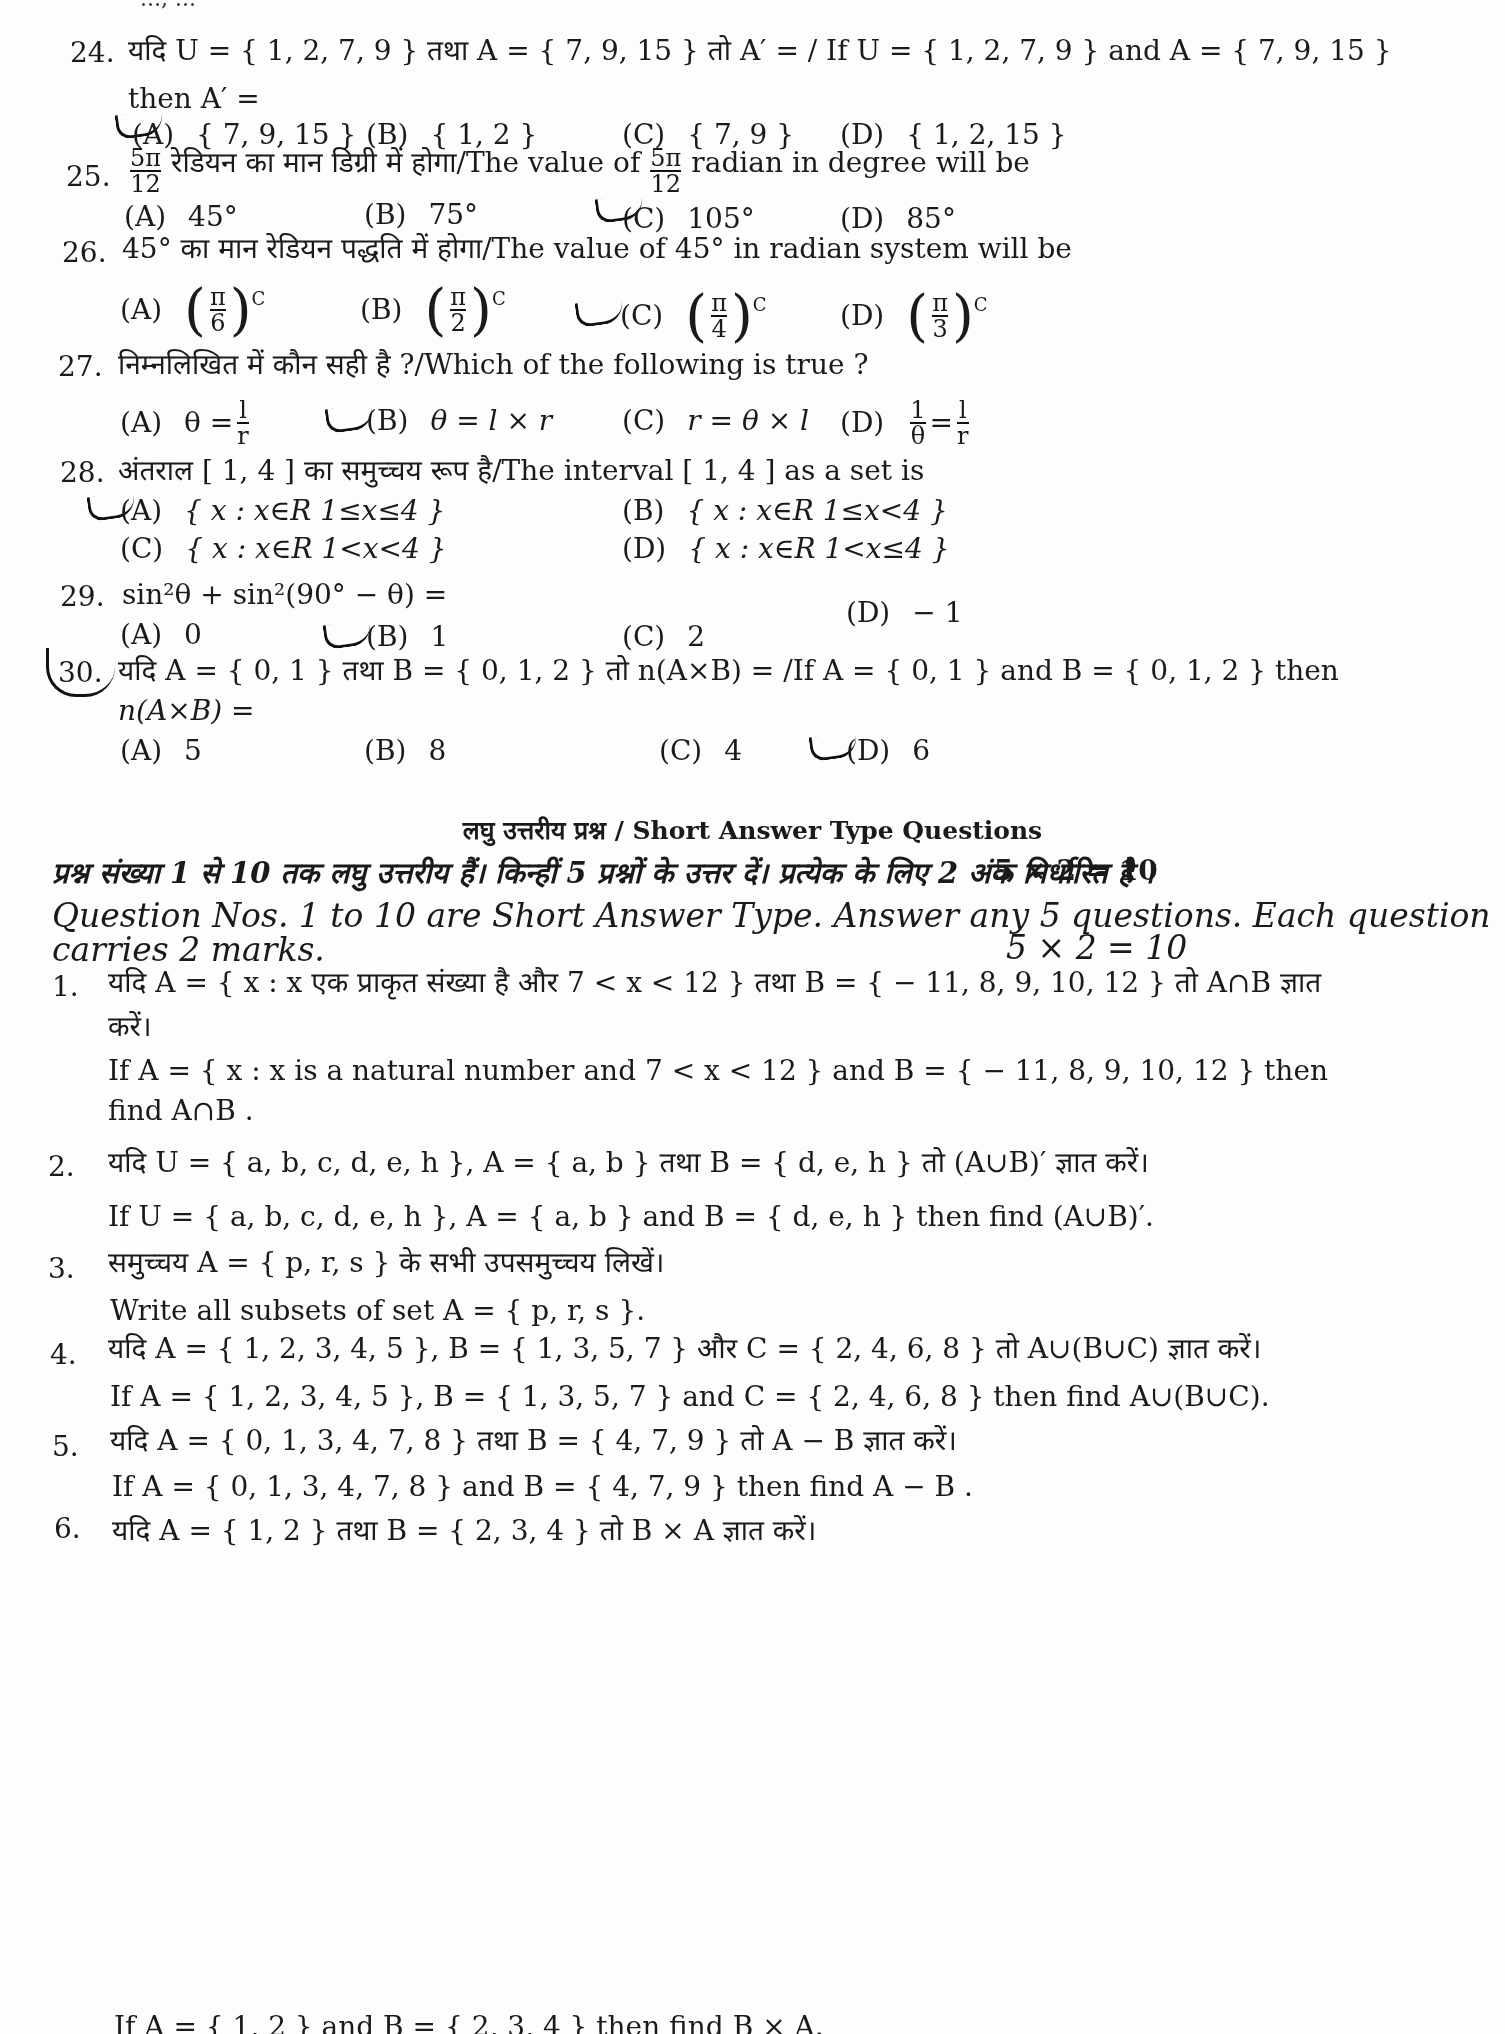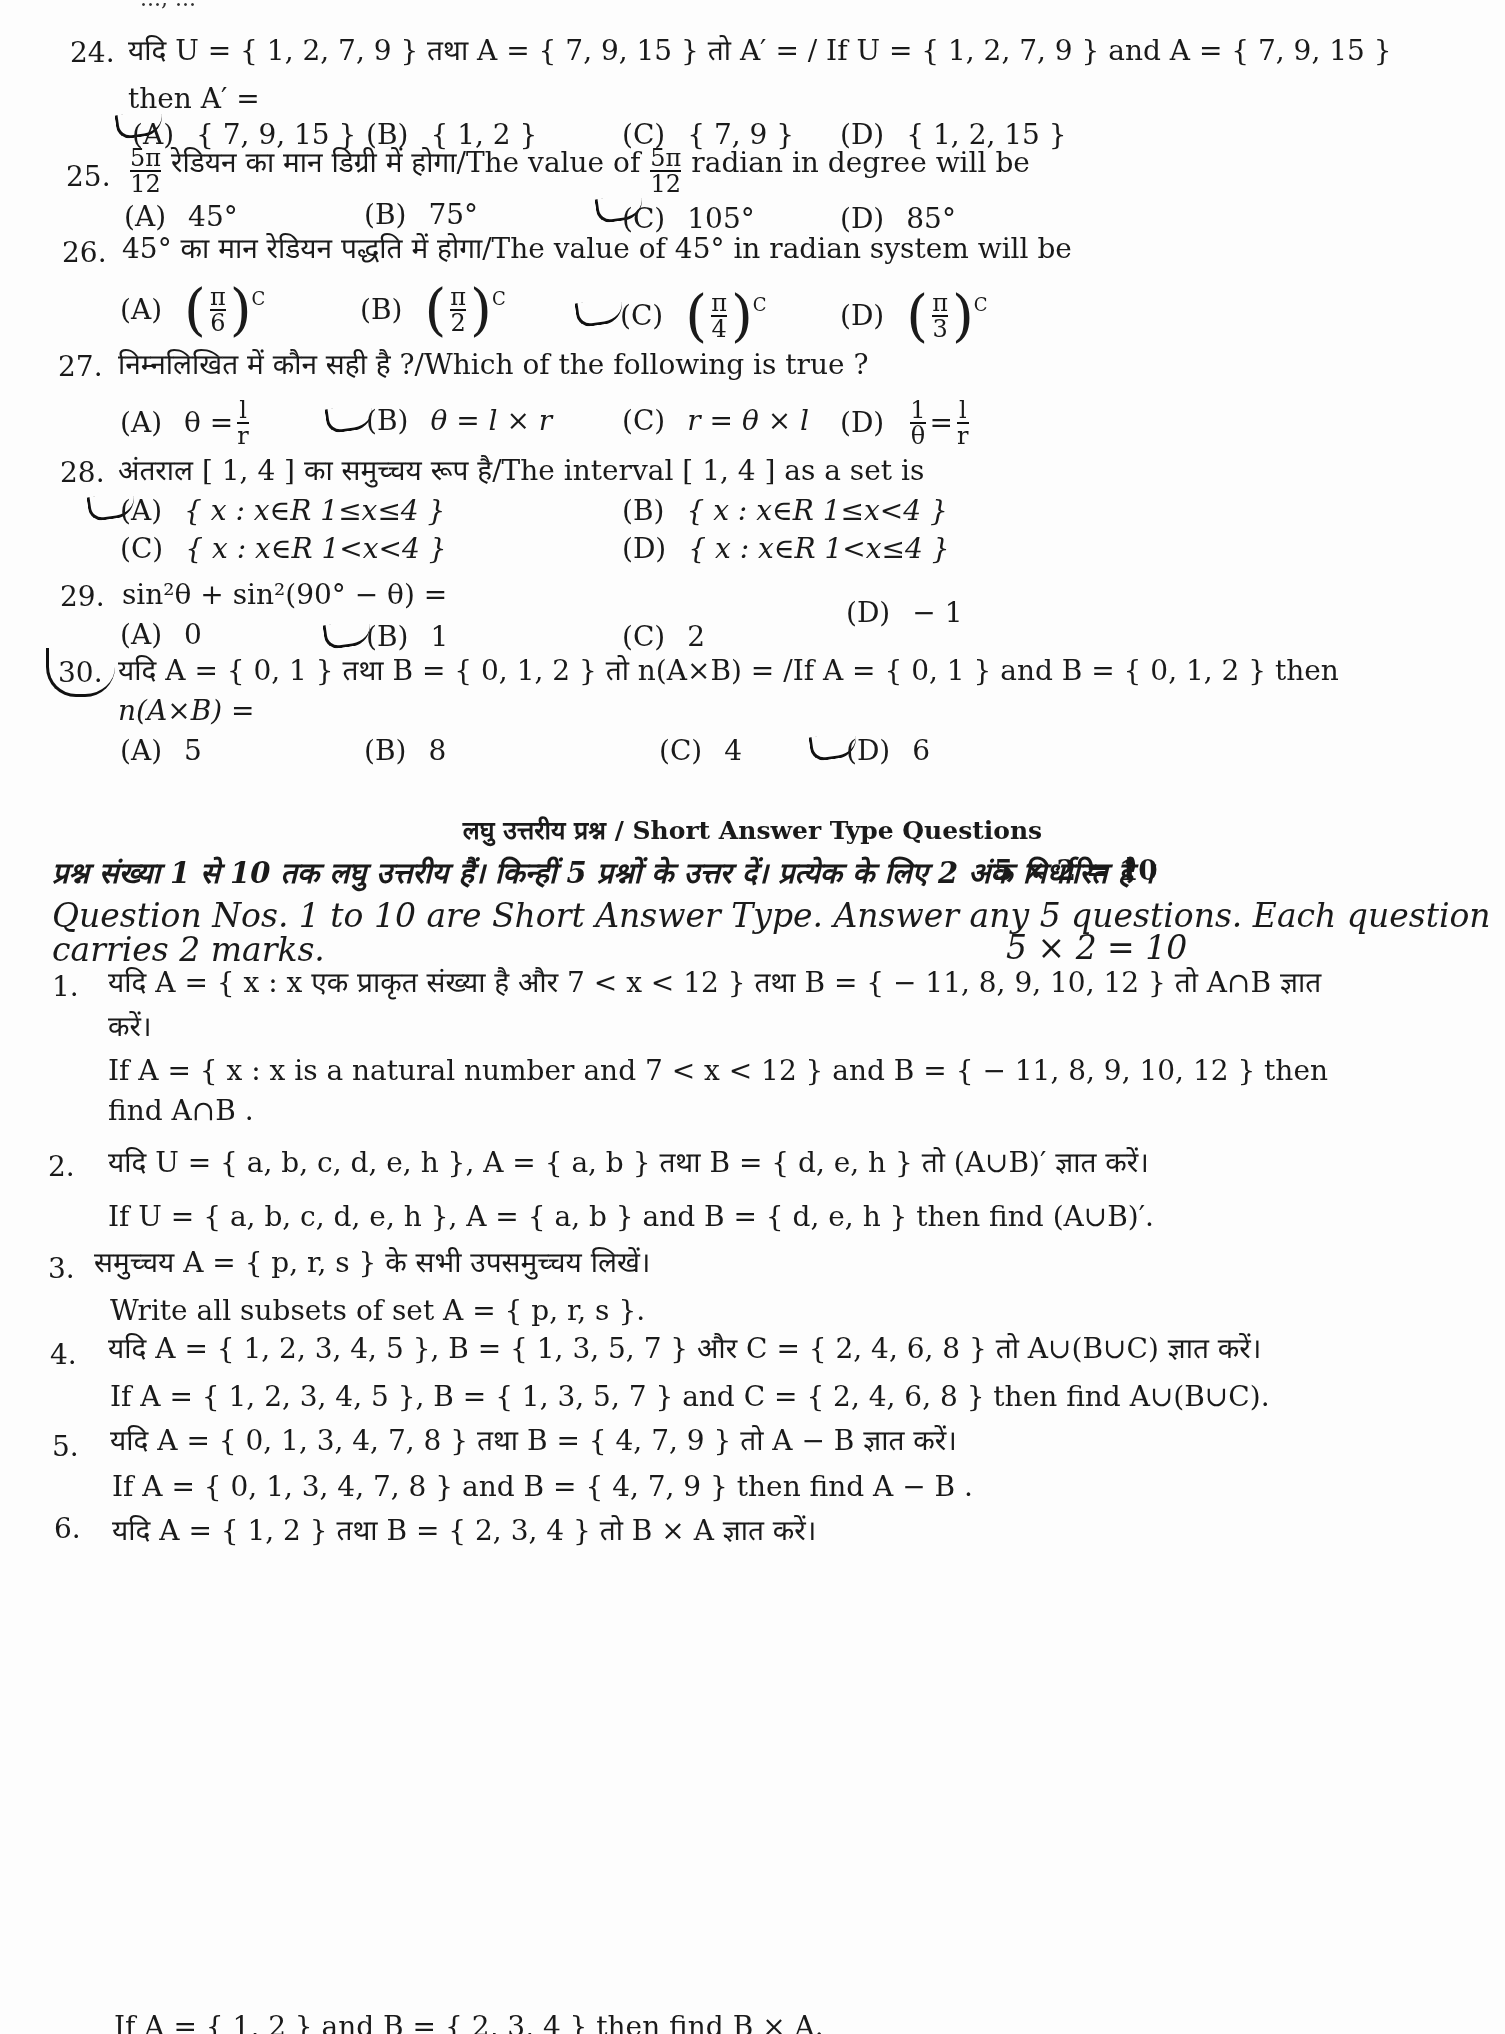--- a/index.html
+++ b/index.html
@@ -190,21 +190,21 @@
   <div class="abs q" style="left:108px; top:966px;">यदि A = { x : x एक प्राकृत संख्या है और 7 &lt; x &lt; 12 } तथा B = { − 11, 8, 9, 10, 12 } तो A∩B ज्ञात</div>
   <div class="abs q" style="left:108px; top:1010px;">करें।</div>
   <div class="abs q" style="left:108px; top:1054px;">If A = { x : x  is a natural number and 7 &lt; x &lt; 12 } and B = { − 11, 8, 9, 10, 12 } then</div>
   <div class="abs q" style="left:108px; top:1094px;">find A∩B .</div>
 
   <div class="abs num" style="left:48px; top:1150px;">2.</div>
   <div class="abs q" style="left:108px; top:1146px;">यदि U = { a, b, c, d, e, h }, A = { a, b } तथा B = { d, e, h } तो (A∪B)′ ज्ञात करें।</div>
   <div class="abs q" style="left:108px; top:1200px;">If U = { a, b, c, d, e, h }, A = { a, b } and B = { d, e, h } then find (A∪B)′.</div>
 
   <div class="abs num" style="left:48px; top:1252px;">3.</div>
-  <div class="abs q" style="left:94px; top:1246px;text-align:right;">समुच्चय A = { p, r, s } के सभी उपसमुच्चय लिखें।</div>
+  <div class="abs q" style="left:108px; top:1246px;text-align:right;">समुच्चय A = { p, r, s } के सभी उपसमुच्चय लिखें।</div>
   <div class="abs q" style="left:110px; top:1294px;">Write all subsets of set A = { p, r, s }.</div>
 
   <div class="abs num" style="left:50px; top:1338px;">4.</div>
   <div class="abs q" style="left:108px; top:1332px;">यदि A = { 1, 2, 3, 4, 5 }, B = { 1, 3, 5, 7 } और C = { 2, 4, 6, 8 } तो A∪(B∪C) ज्ञात करें।</div>
   <div class="abs q" style="left:110px; top:1380px;">If A = { 1, 2, 3, 4, 5 }, B = { 1, 3, 5, 7 } and C = { 2, 4, 6, 8 } then find A∪(B∪C).</div>
 
   <div class="abs num" style="left:52px; top:1430px;">5.</div>
   <div class="abs q" style="left:110px; top:1424px;">यदि A = { 0, 1, 3, 4, 7, 8 } तथा B = { 4, 7, 9 } तो A − B ज्ञात करें।</div>
   <div class="abs q" style="left:112px; top:1470px;">If A = { 0, 1, 3, 4, 7, 8 } and B = { 4, 7, 9 } then find A − B .</div>
 

